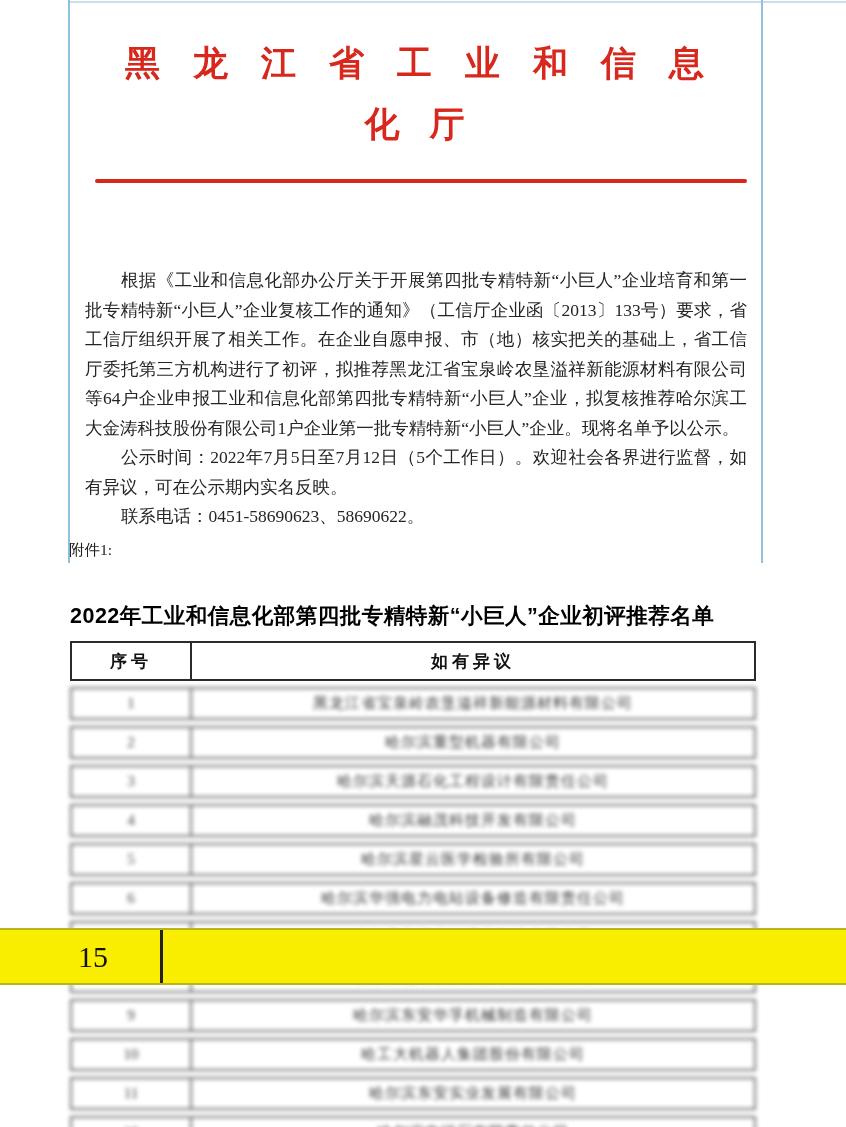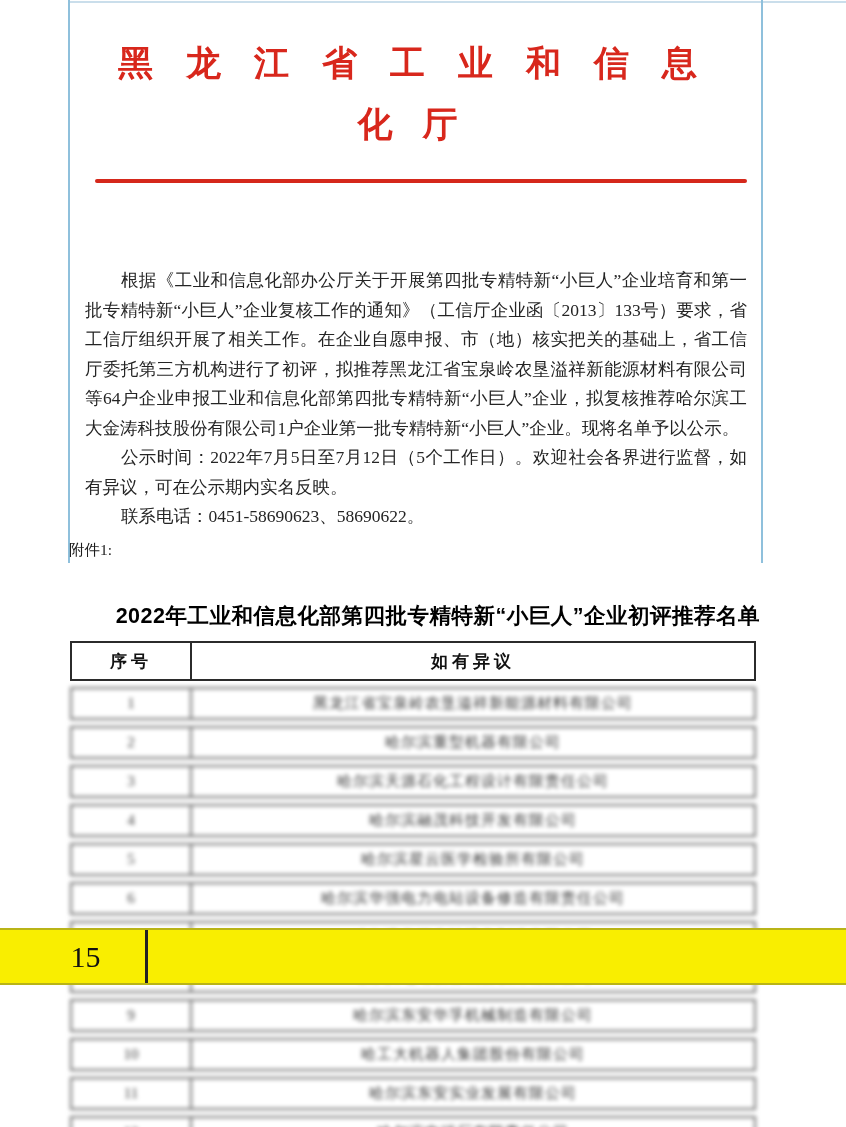--- a/index.html
+++ b/index.html
@@ -10,37 +10,37 @@
     background:#ffffff;
     overflow:hidden;
     font-family:"Liberation Serif","DejaVu Serif",serif;
   }
   
   .frame-left{position:absolute;left:68px;top:0;width:2px;height:563px;background:#8fc0dc;}
   .frame-right{position:absolute;left:761px;top:0;width:2px;height:563px;background:#8fc0dc;}
   .frame-top{position:absolute;left:68px;top:1px;width:778px;height:2px;background:rgba(150,190,215,.5);}
 
   
-  .letterhead{position:absolute;left:61px;width:693px;text-align:center;color:#d8271c;
+  .letterhead{position:absolute;left:68px;width:693px;text-align:center;color:#d8271c;
     font-weight:bold;font-size:35px;font-family:"Liberation Serif","DejaVu Serif",serif;}
   .lh1{top:40px;letter-spacing:33px;padding-left:33px;box-sizing:border-box;}
   .lh2{top:101px;letter-spacing:30px;padding-left:30px;box-sizing:border-box;}
   .red-rule{position:absolute;left:95px;top:179px;width:652px;height:4px;background:#d5281b;border-radius:2px;}
 
   
   .notice-title{position:absolute;left:69px;top:231px;width:693px;text-align:center;
     font-size:23px;font-weight:bold;color:#151515;letter-spacing:6px;}
   .body-text{position:absolute;left:85px;top:266px;width:662px;
     font-size:17.5px;line-height:29.5px;color:#242424;text-align:justify;}
   .body-text p{margin:0;text-indent:2.05em;}
 
   .attachment{position:absolute;left:69px;top:540px;font-size:15.5px;color:#1c1c1c;}
 
   
-  .table-title{position:absolute;left:70px;top:601px;width:690px;text-align:right;
+  .table-title{position:absolute;left:70px;top:601px;width:690px;text-align:left;
     font-size:21.5px;font-weight:bold;color:#000;
     font-family:"Liberation Sans","DejaVu Sans",sans-serif;letter-spacing:.5px;}
   .thead{position:absolute;left:70px;top:641px;width:686px;height:40px;
     border:2px solid #2b2b2b;box-sizing:border-box;display:flex;background:#fff;}
   .thead .c1{width:120px;border-right:2px solid #2b2b2b;box-sizing:border-box;
     display:flex;align-items:center;justify-content:center;}
   .thead .c2{flex:1;display:flex;align-items:center;justify-content:center;}
   .thead span{font-size:17px;font-weight:bold;color:#111;letter-spacing:4px;}
 
   .rows{position:absolute;left:70px;top:687px;width:686px;filter:blur(2.3px);z-index:1;}
@@ -49,21 +49,21 @@
   .trow .c1{width:120px;border-right:2px solid #6f6f6f;box-sizing:border-box;
     display:flex;align-items:center;justify-content:center;
     font-size:15px;color:#3a3a3a;}
   .trow .c2{flex:1;display:flex;align-items:center;justify-content:center;
     font-size:15px;color:#333;letter-spacing:1px;}
 
   
   .band{position:absolute;left:0;top:928px;width:846px;height:57px;background:#f9ee00;
     border-top:2px solid #b9b417;border-bottom:2px solid #b9b417;box-sizing:border-box;
     display:flex;z-index:2;}
-  .band .bnum{width:145px;display:flex;align-items:center;justify-content:center;
+  .band .bnum{width:160px;display:flex;align-items:center;justify-content:center;
     padding-left:26px;box-sizing:border-box;
     font-size:30px;color:#111;font-family:"Liberation Serif","DejaVu Serif",serif;}
   .band .bdiv{width:3px;background:#222;height:100%;}
   .band .bname{flex:1;display:flex;align-items:center;justify-content:center;
     padding-left:8px;font-size:34px;font-weight:bold;color:#0a0a0a;letter-spacing:3px;
     font-family:"Liberation Sans","DejaVu Sans",sans-serif;}
 </style>
 </head>
 <body>
 

